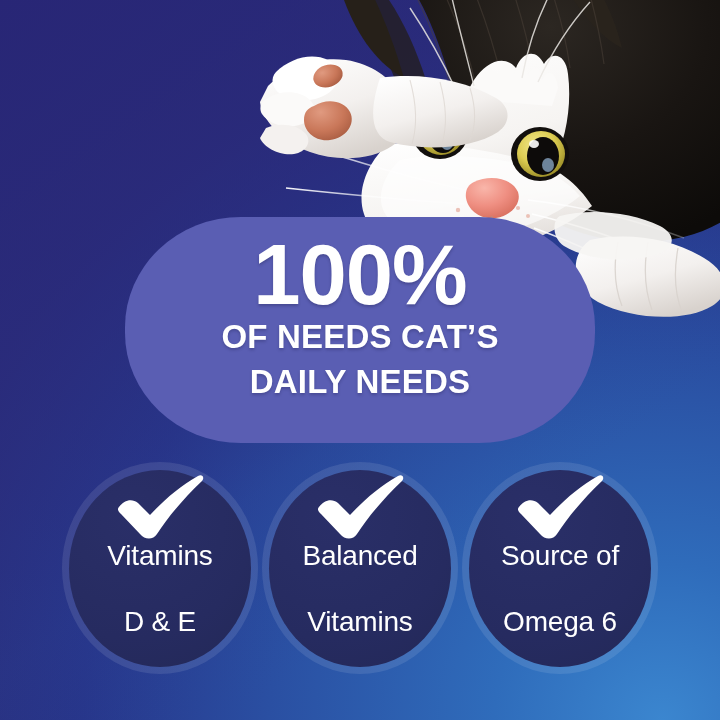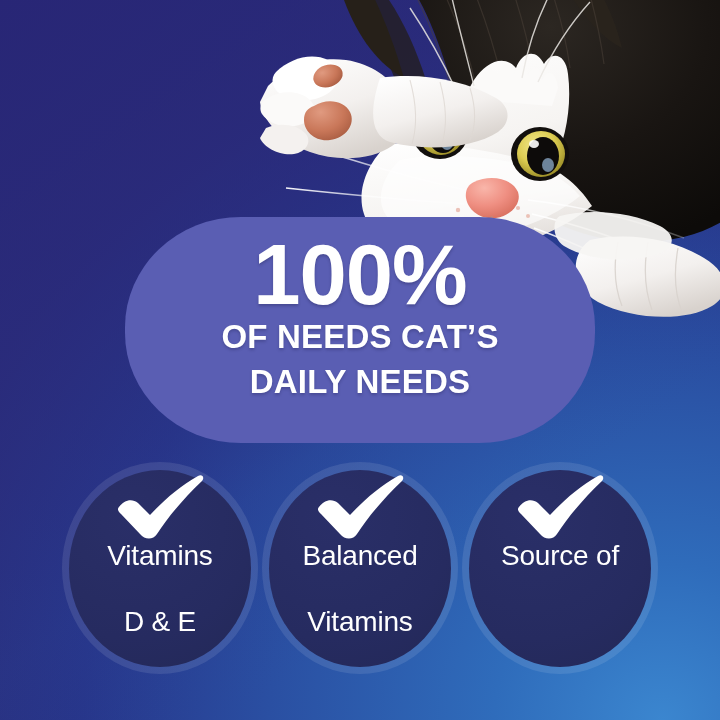--- a/index.html
+++ b/index.html
@@ -364,18 +364,19 @@
       <div class="benefit-disc"></div>
       <div class="check-wrap">
         <svg viewBox="0 0 92 66" xmlns="http://www.w3.org/2000/svg">
           <path d="M5 33 C 10 26, 18 24, 24 29 L 36 41 C 50 26, 66 12, 84 2
                    C 88 0, 91 3, 88 7 C 70 24, 54 43, 43 60
                    C 39 66, 31 66, 26 60 L 7 40 C 4 37, 3 35, 5 33 Z" fill="#ffffff"></path>
         </svg>
       </div>
       <div class="benefit-label">
         <span class="l1">Source of</span>
+        <span class="l2">Omega 6</span>
       </div>
     </div>
 
   </div>
 
 </div>
 
 </body></html>

